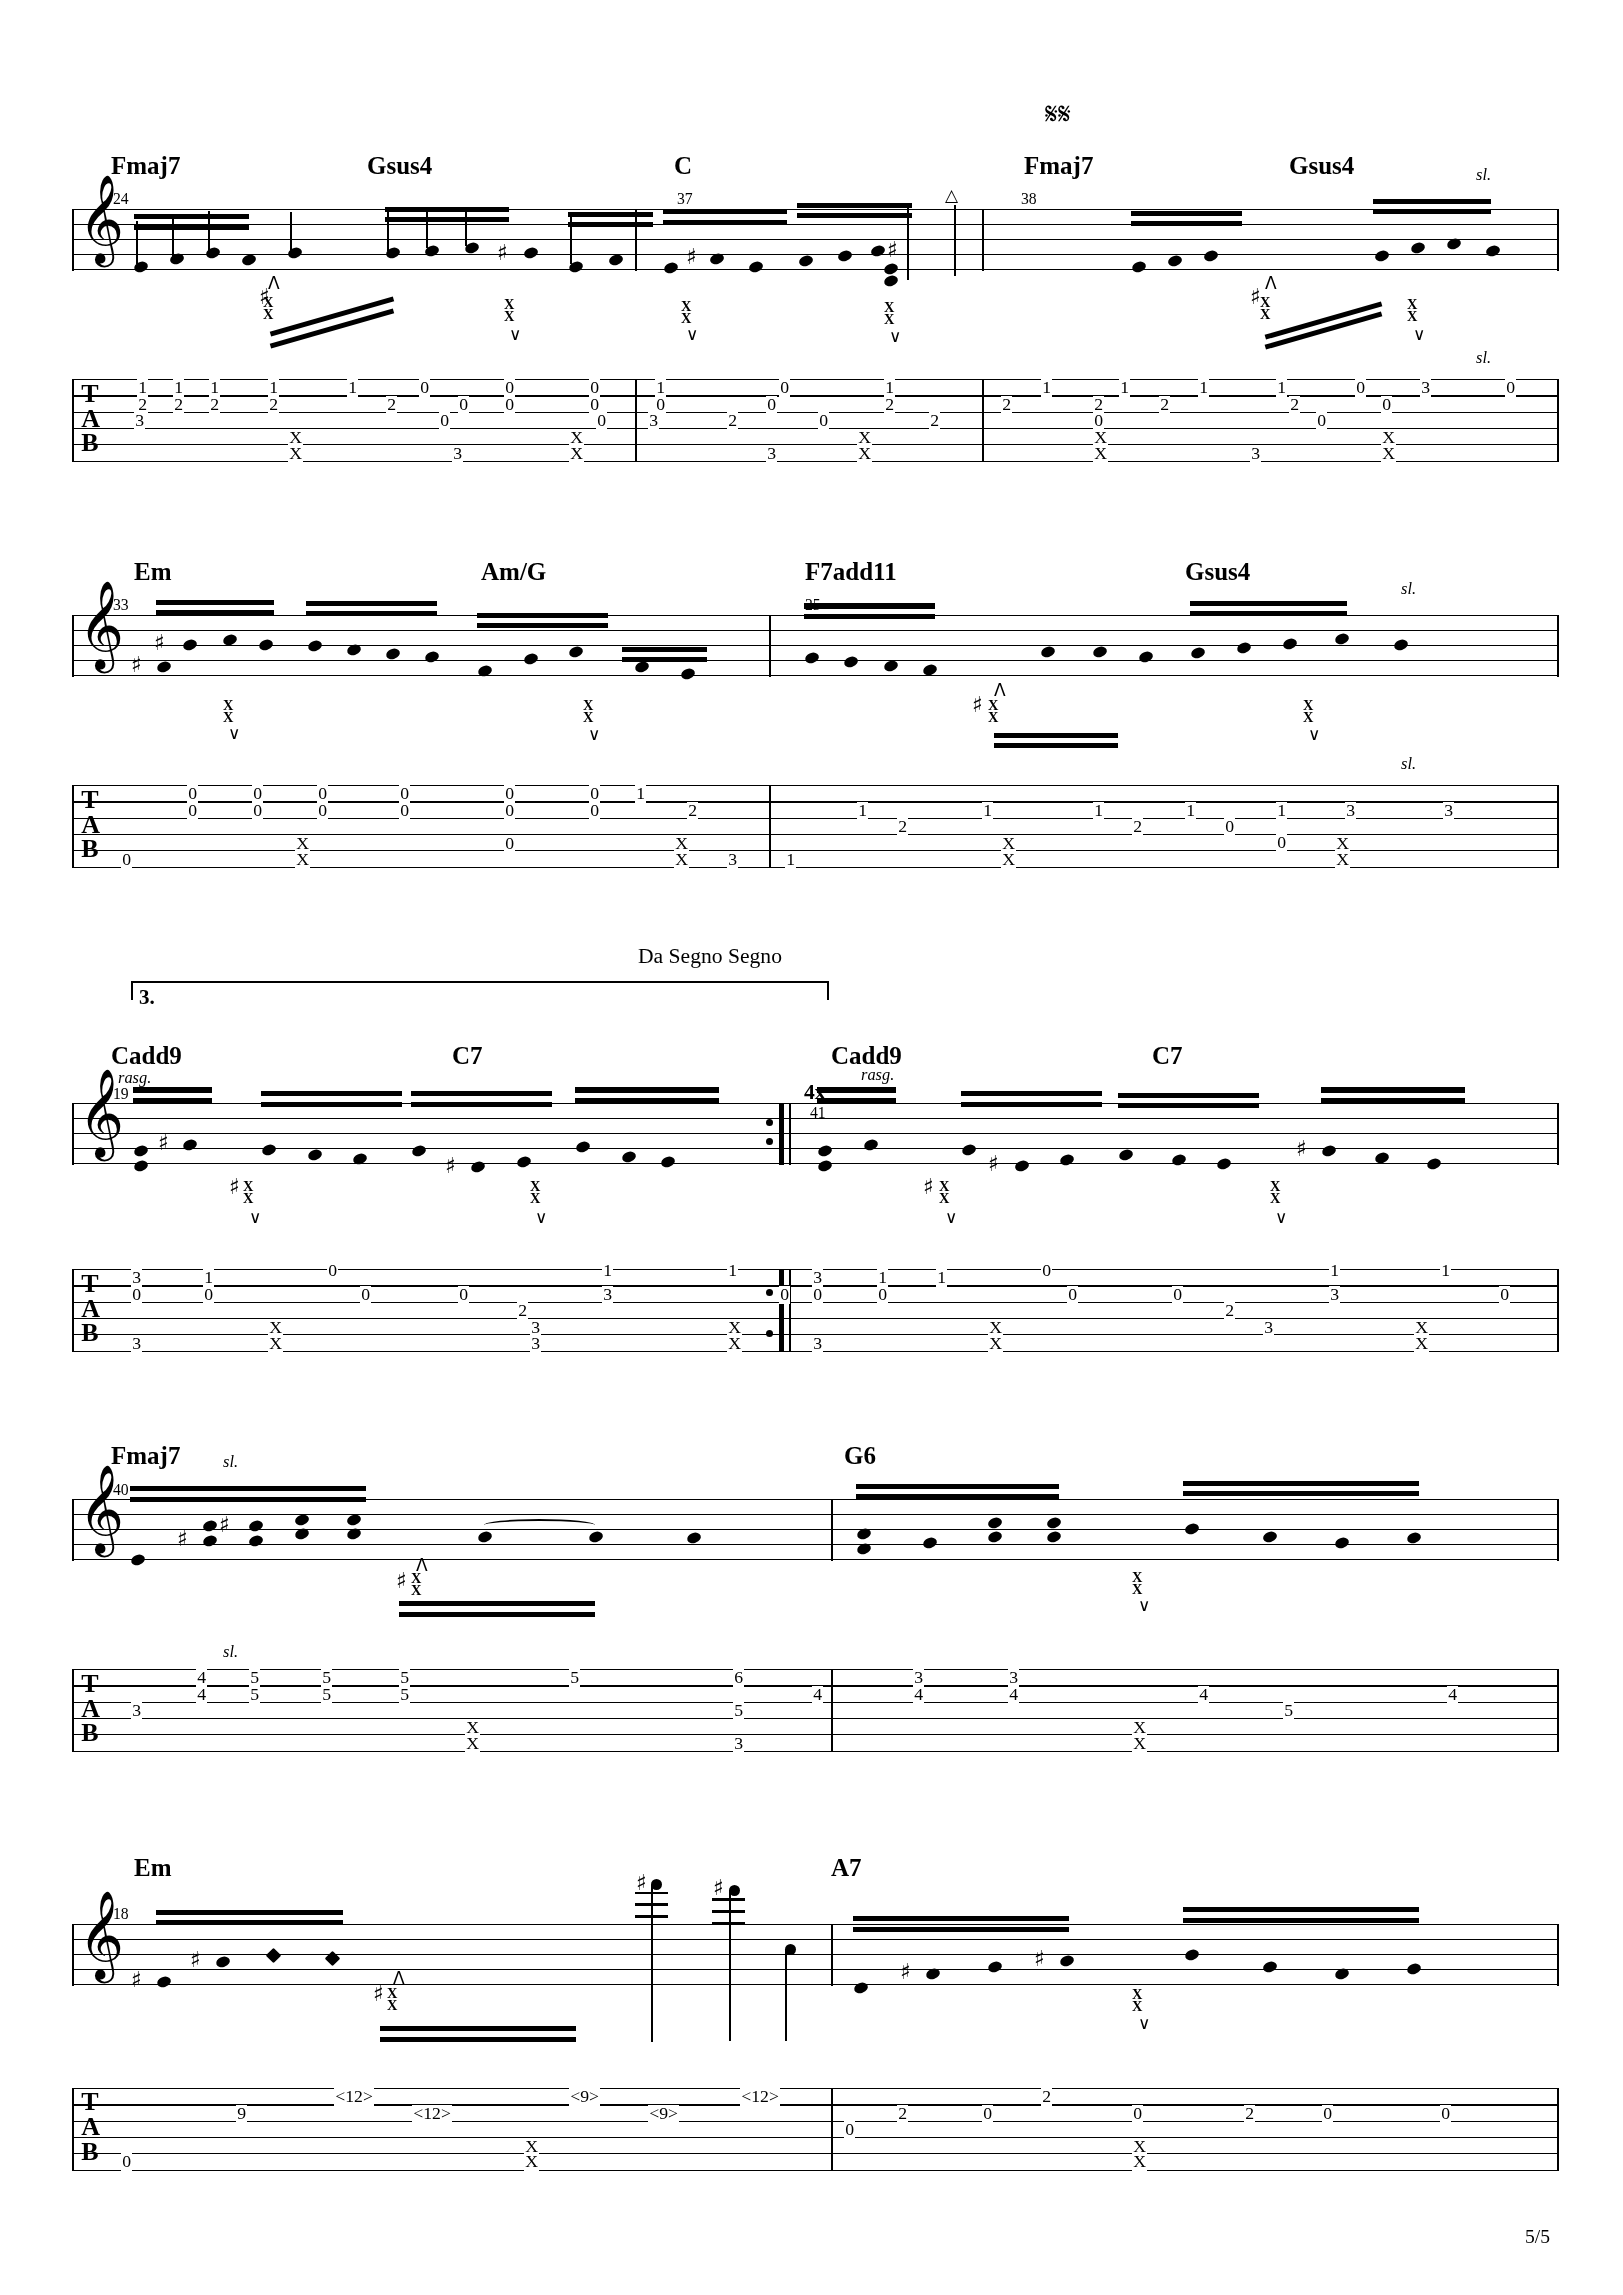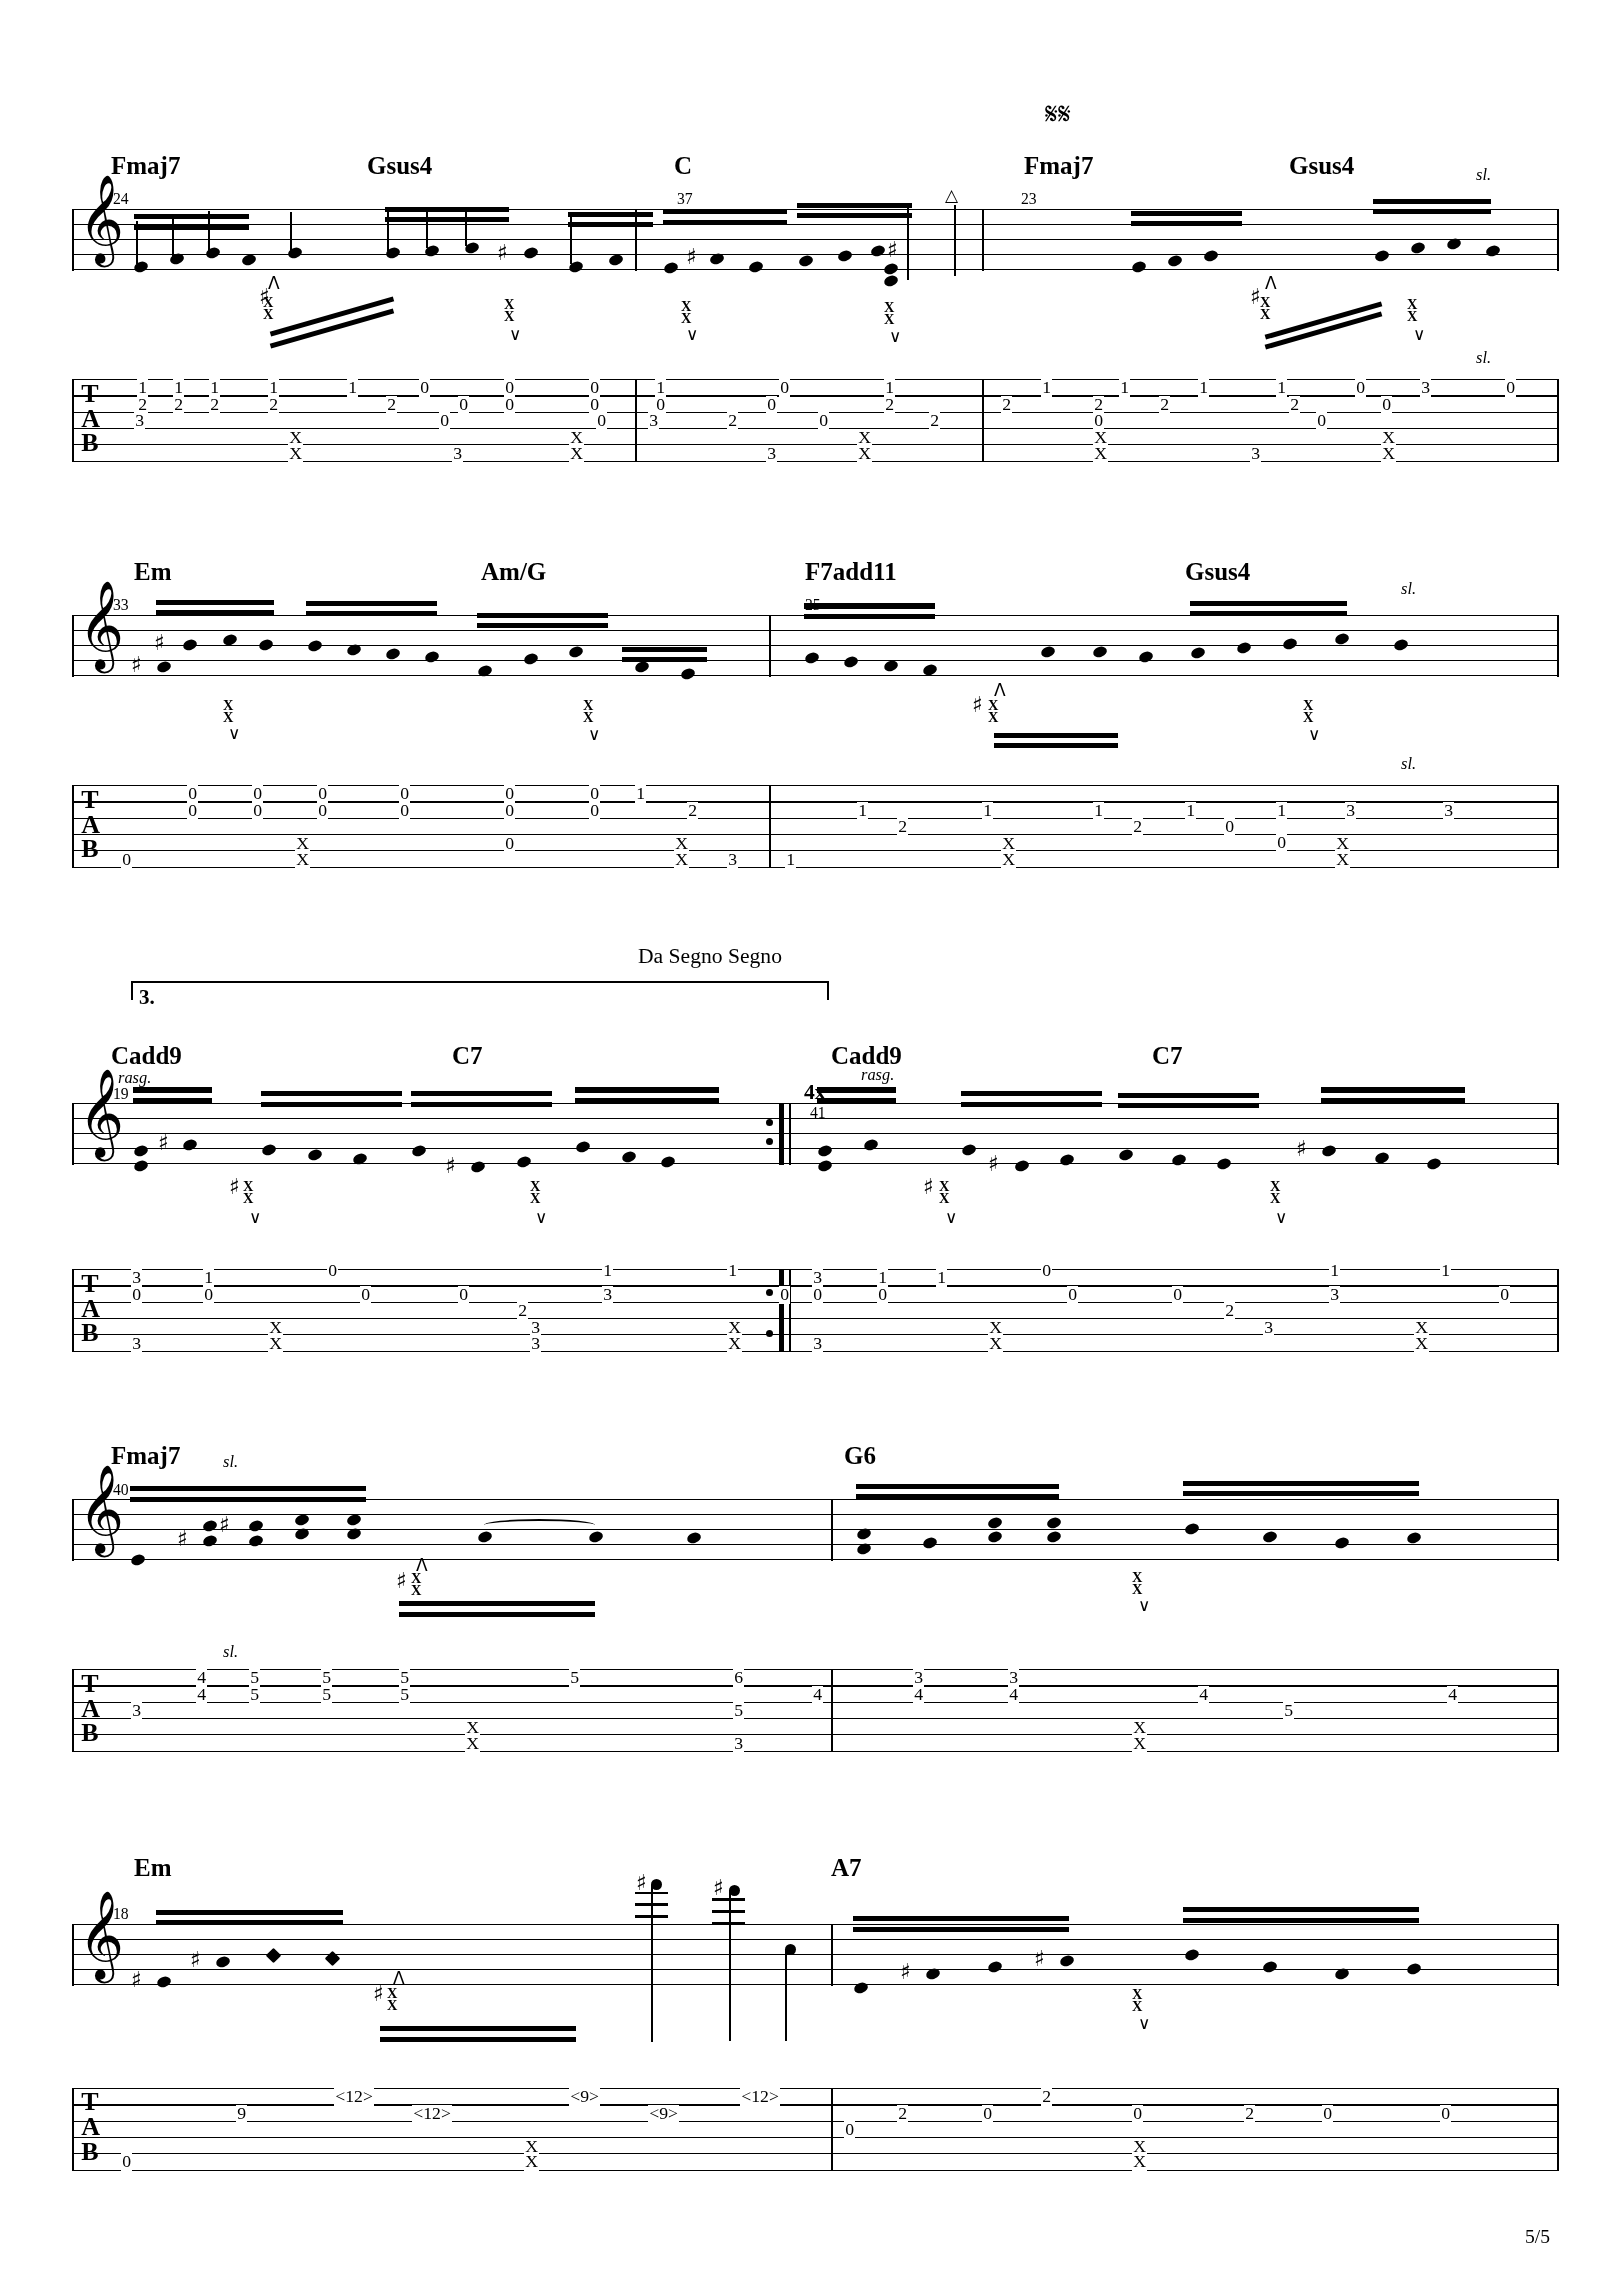--- a/index.html
+++ b/index.html
@@ -242,21 +242,21 @@
         <div class="ln"></div>
     </div>
     <div class="barline" style="left:0px; top:26px; height:62px;"></div>
     <div class="barline" style="left:563px; top:26px; height:62px;"></div>
     <div class="barline" style="left:910px; top:26px; height:62px;"></div>
     <div class="barline" style="left:1485px; top:26px; height:62px;"></div>
     <div class="treble" style="left:6.5px; top:-2.6px;">𝄞</div>
 
     <div class="measnum" style="left:41px; top:6.5px;">24</div>
     <div class="measnum" style="left:605px; top:6.5px;">37</div>
-    <div class="measnum" style="left:949px; top:6.5px;">23</div>
+    <div class="measnum" style="left:949px; top:6.5px;">38</div>
 
     <div class="noteh" style="left:62px; top:79px;"></div>
     <div class="noteh" style="left:98px; top:71px;"></div>
     <div class="noteh" style="left:134px; top:65px;"></div>
     <div class="noteh" style="left:170px; top:72px;"></div>
     <div class="stem" style="left:64px; top:38px; height:43px;"></div>
     <div class="stem" style="left:100px; top:33px; height:41px;"></div>
     <div class="stem" style="left:136px; top:27.5px; height:41px;"></div>
     <div class="beam" style="left:62px; top:31px; width:115px;"></div>
     <div class="beam" style="left:62px; top:42px; width:115px;"></div>

